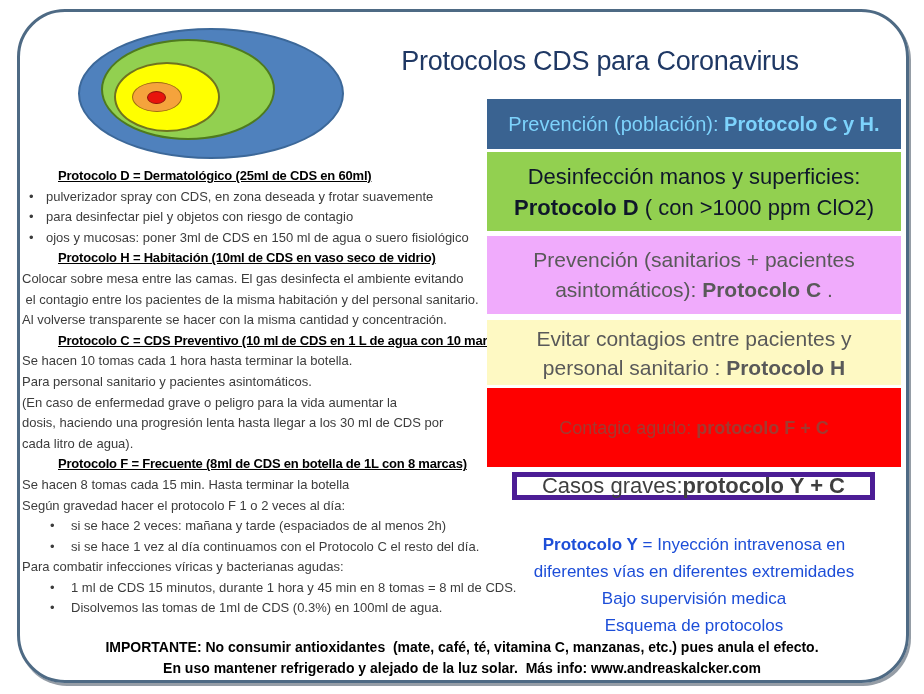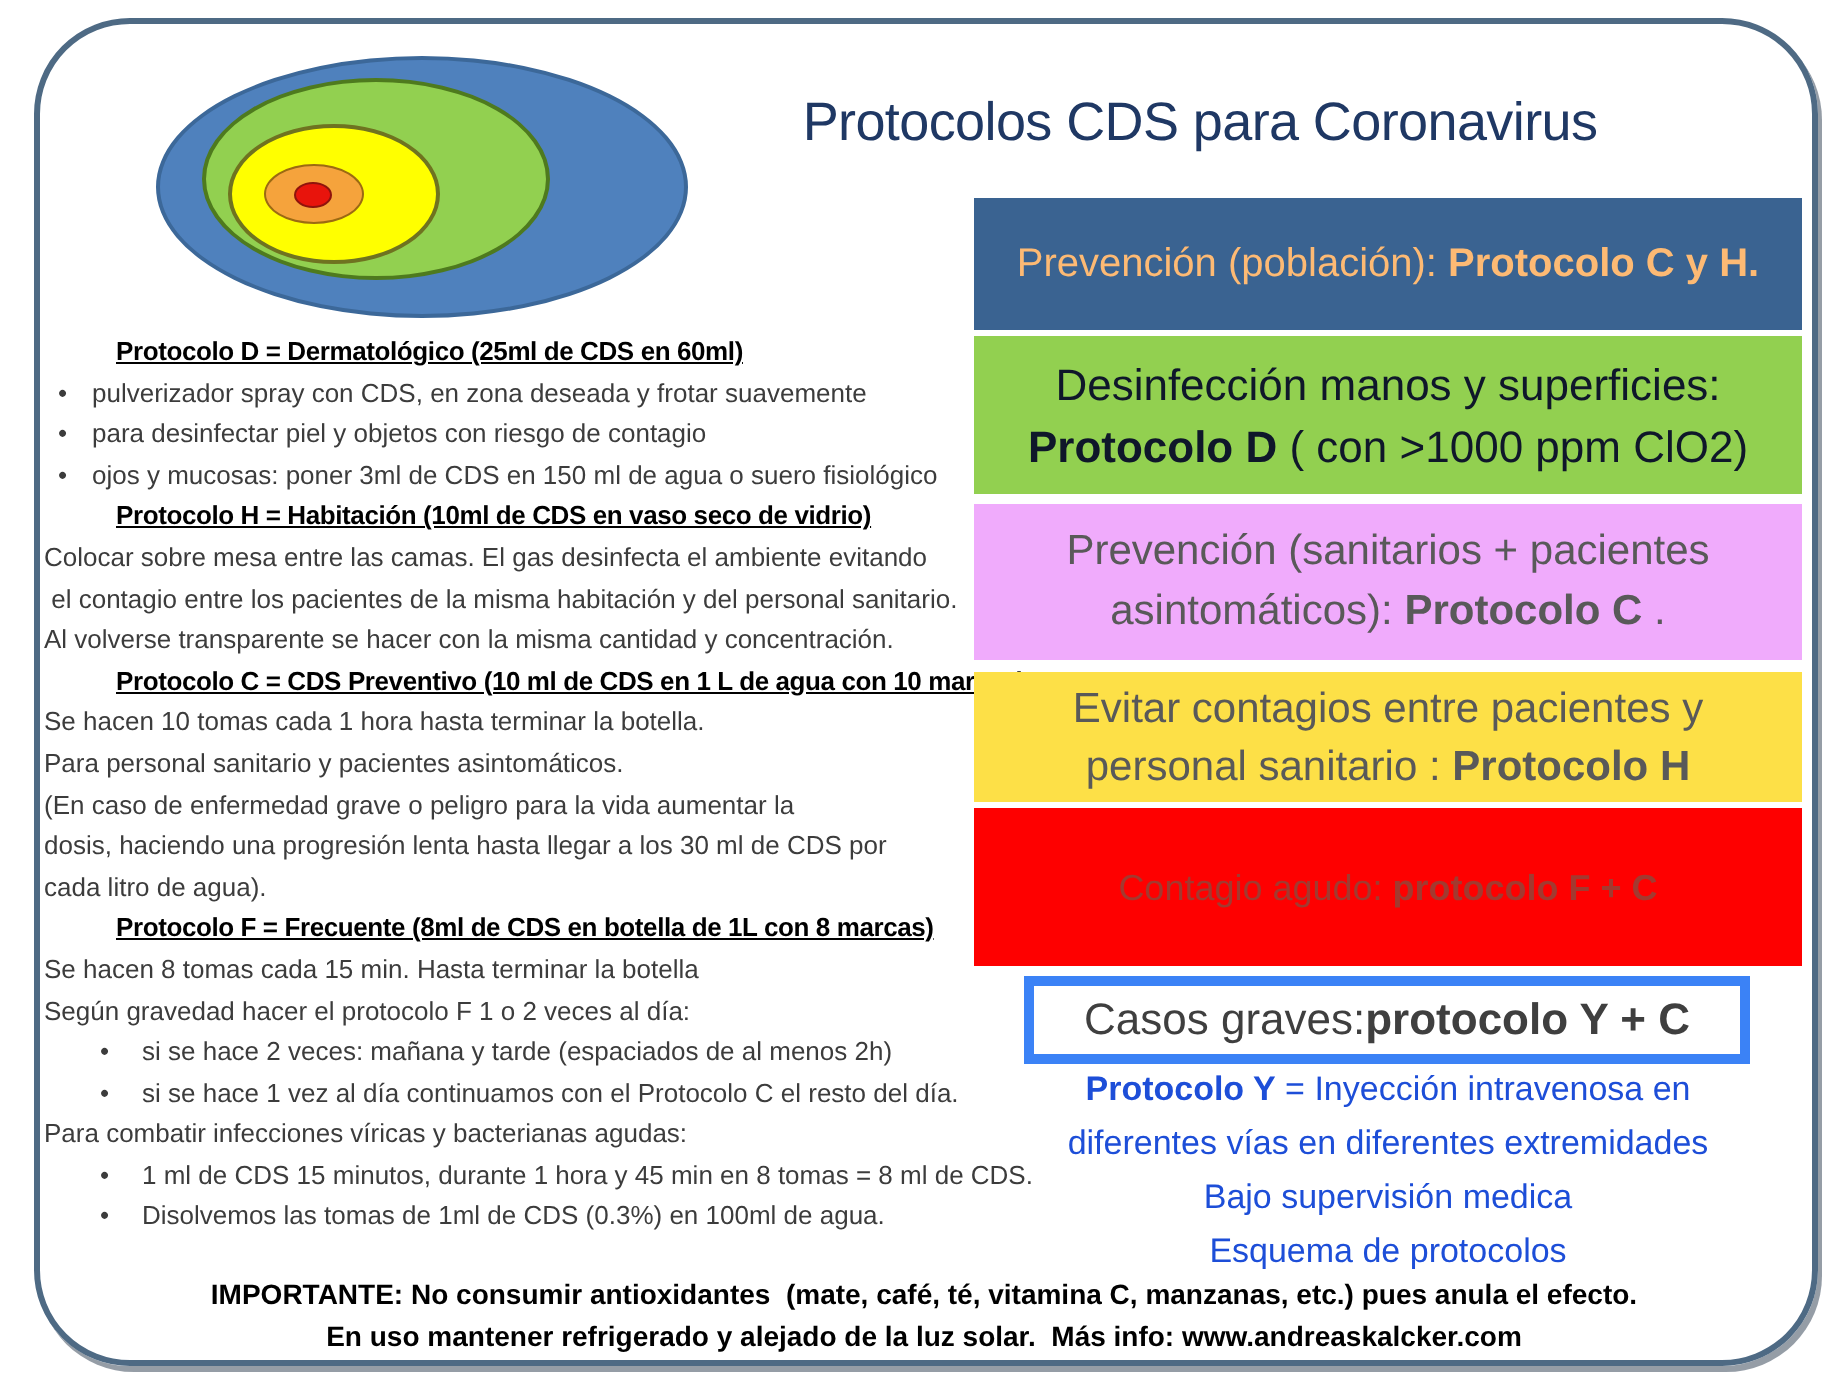--- a/index.html
+++ b/index.html
@@ -23,22 +23,22 @@
   .left-col .ln{white-space:pre;height:20.6px;overflow:visible;}
   .left-col .heading{font-weight:bold;text-decoration:underline;color:#000;letter-spacing:-0.2px;margin-left:36px;}
   .dot{display:inline-block;}
   .b1 .dot{margin-left:7px;width:17px;}
   .b2 .dot{margin-left:28px;width:21px;}
   
   .boxes{position:absolute;left:487px;top:99px;width:414px;}
   .pbox{box-sizing:border-box;display:flex;align-items:center;justify-content:center;
         text-align:center;padding:2px 12px;}
   .pbox .b{font-weight:bold;}
-  .severe{box-sizing:border-box;margin-left:25px;width:363px;height:44px;
-          border:5px solid #3b82f6;background:#fff;color:#3F3F3F;font-size:22px;
+  .severe{box-sizing:border-box;margin-left:25px;width:363px;height:28px;
+          border:5px solid #4c1d95;background:#fff;color:#3F3F3F;font-size:22px;
           display:flex;align-items:center;justify-content:center;text-align:center;}
   .severe .b{font-weight:bold;}
   .proto-y{position:absolute;left:487px;top:531px;width:414px;text-align:center;
            font-size:17px;line-height:27px;color:#1d4ed8;}
   .proto-y .b{font-weight:bold;}
   .footer{position:absolute;left:0;top:637px;width:924px;text-align:center;
           font-weight:bold;font-size:14px;line-height:21px;color:#000;}
   .footer .ln{white-space:pre;}
 </style>
 </head>
@@ -78,30 +78,30 @@
       <div class="ln "><span>Según gravedad hacer el protocolo F 1 o 2 veces al día:</span></div>
       <div class="ln b2"><span class="dot">•</span><span>si se hace 2 veces: mañana y tarde (espaciados de al menos 2h)</span></div>
       <div class="ln b2"><span class="dot">•</span><span>si se hace 1 vez al día continuamos con el Protocolo C el resto del día.</span></div>
       <div class="ln "><span>Para combatir infecciones víricas y bacterianas agudas:</span></div>
       <div class="ln b2"><span class="dot">•</span><span>1 ml de CDS 15 minutos, durante 1 hora y 45 min en 8 tomas = 8 ml de CDS.</span></div>
       <div class="ln b2"><span class="dot">•</span><span>Disolvemos las tomas de 1ml de CDS (0.3%) en 100ml de agua.</span></div>
     </div>
 
   <div class="boxes">
 
-  <div class="pbox" style="background: rgb(58, 99, 145); color: #fdba74; font-size: 20px; line-height: 26px; height: 66px; margin-bottom: 3px;">
+  <div class="pbox" style="background: rgb(58, 99, 145); color: #7dd3fc; font-size: 20px; line-height: 26px; height: 50px; margin-bottom: 3px;">
         <span><span>Prevención (población): </span><span class="b">Protocolo C y H.</span><span></span></span>
       </div>
       <div class="pbox" style="background: rgb(146, 208, 80); color: #0f172a; font-size: 22px; line-height: 31px; height: 79px; margin-bottom: 5px;">
         <span><span>Desinfección manos y superficies: </span><span class="b">Protocolo D</span><span> ( con &gt;1000 ppm ClO2)</span></span>
       </div>
       <div class="pbox" style="background: #f0abfc; color: rgb(89, 89, 89); font-size: 21px; line-height: 30px; height: 78px; margin-bottom: 6px;">
         <span><span>Prevención (sanitarios + pacientes asintomáticos): </span><span class="b">Protocolo C</span><span> .</span></span>
       </div>
-      <div class="pbox" style="background: #fde047; color: rgb(89, 89, 89); font-size: 21px; line-height: 29px; height: 65px; margin-bottom: 3px;">
+      <div class="pbox" style="background: #fef9c3; color: rgb(89, 89, 89); font-size: 21px; line-height: 29px; height: 65px; margin-bottom: 3px;">
         <span><span>Evitar contagios entre pacientes y personal sanitario : </span><span class="b">Protocolo H</span><span></span></span>
       </div>
       <div class="pbox" style="background: rgb(254, 0, 0); color: rgb(162, 58, 48); font-size: 18px; line-height: 28px; height: 79px; margin-bottom: 5px;">
         <span><span>Contagio agudo: </span><span class="b">protocolo F + C</span><span></span></span>
       </div>
       <div class="severe">
         <span>Casos graves: </span>
         <span class="b">protocolo Y + C</span>
       </div>
     </div>

